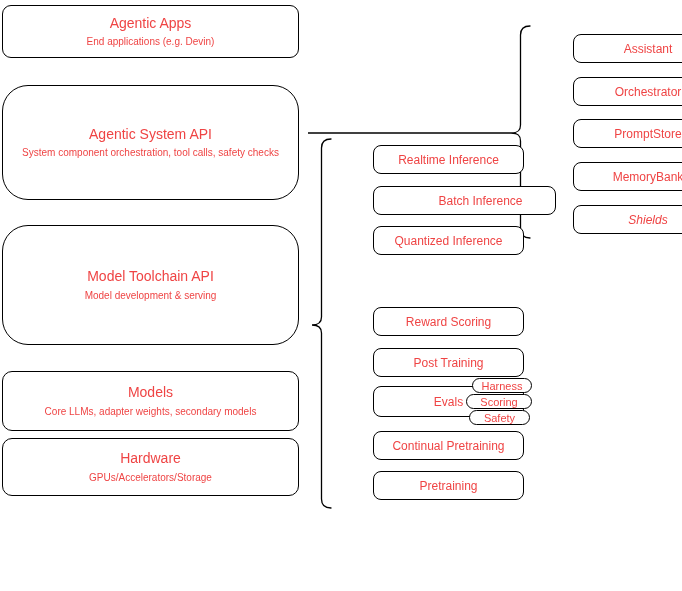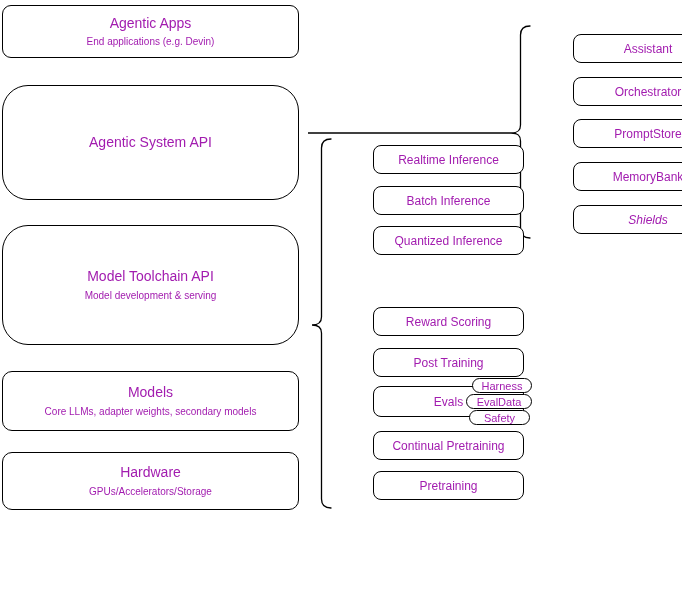--- a/index.html
+++ b/index.html
@@ -1,18 +1,18 @@
 <!DOCTYPE html>
 <html><head>
 <meta charset="utf-8">
 <style>
   html,body{margin:0;padding:0;background:#ffffff;}
   #canvas{
     position:relative;width:682px;height:544px;background:#ffffff;
-    font-family:"Liberation Sans","DejaVu Sans",sans-serif;color:#a21caf;
+    font-family:"Liberation Sans","DejaVu Sans",sans-serif;color:#ef4444;
     overflow:hidden;
   }
   #connector-layer{position:absolute;left:0;top:0;z-index:0;pointer-events:none;}
   .bigbox{
     position:absolute;left:2px;width:295px;background:#fff;
     border:1px solid #000;display:flex;flex-direction:column;
     align-items:center;justify-content:center;text-align:center;z-index:1;
   }
   .bigbox .title{font-size:14px;line-height:1.15;}
   .bigbox .subtitle{font-size:10px;line-height:1.2;margin-top:5px;}
@@ -45,42 +45,43 @@
              C319.5,325 321.5,328.5 321.5,333 L321.5,499 C321.5,505 324,508 331,508" stroke="#000" stroke-width="1.3" fill="none" stroke-linecap="round"></path>
   </svg>
 
   <div class="bigbox" style="top:5px;height:51px;border-radius:9px;">
     <div class="title">Agentic Apps</div>
     <div class="subtitle">End applications (e.g. Devin)</div>
   </div>
 
   <div class="bigbox" style="top:85px;height:113px;border-radius:26px;">
     <div class="title">Agentic System API</div>
+    <div class="subtitle">System component orchestration, tool calls, safety checks</div>
   </div>
 
   <div class="bigbox" style="top:225px;height:118px;border-radius:26px;">
     <div class="title">Model Toolchain API</div>
     <div class="subtitle">Model development &amp; serving</div>
   </div>
 
   <div class="bigbox" style="top:371px;height:58px;border-radius:10px;">
     <div class="title">Models</div>
     <div class="subtitle">Core LLMs, adapter weights, secondary models</div>
   </div>
 
-  <div class="bigbox" style="top:452px;height:56px;border-radius:10px;">
+  <div class="bigbox" style="top:438px;height:56px;border-radius:10px;">
     <div class="title">Hardware</div>
     <div class="subtitle">GPUs/Accelerators/Storage</div>
   </div>
 
 
   <div class="sbox mid" style="top:145px;">
     <span>Realtime Inference</span>
   </div>
-  <div class="sbox mid" style="top:186px;">
+  <div class="sbox mid" style="top:186px;padding-left:32px;">
     <span>Batch Inference</span>
   </div>
   <div class="sbox mid" style="top:226px;">
     <span>Quantized Inference</span>
   </div>
   <div class="sbox mid" style="top:307px;">
     <span>Reward Scoring</span>
   </div>
   <div class="sbox mid" style="top:348px;">
     <span>Post Training</span>
@@ -92,21 +93,21 @@
     <span>Continual Pretraining</span>
   </div>
   <div class="sbox mid" style="top:471px;">
     <span>Pretraining</span>
   </div>
 
   <div class="tag" style="left:472px;top:378px;width:58px;height:13px;">
     <span>Harness</span>
   </div>
   <div class="tag" style="left:466px;top:394px;width:64px;height:13px;">
-    <span>EvalData</span>
+    <span>Scoring</span>
   </div>
   <div class="tag" style="left:469px;top:410px;width:59px;height:13px;">
     <span>Safety</span>
   </div>
 
   <div class="sbox right" style="top:34px;">
     <span>Assistant</span>
   </div>
   <div class="sbox right" style="top:77px;">
     <span>Orchestrator</span>

